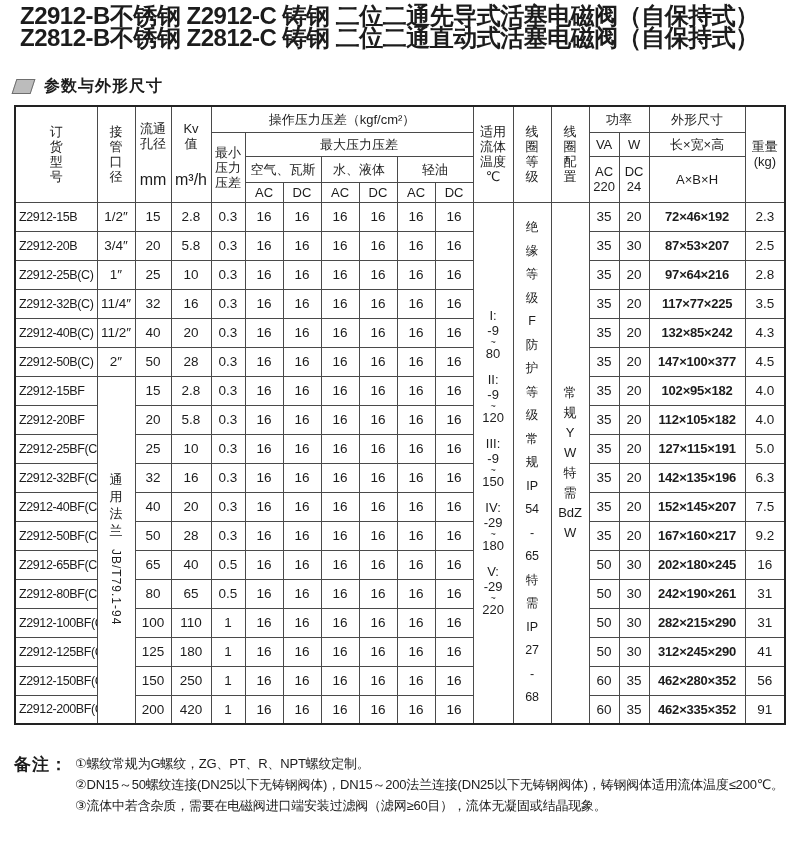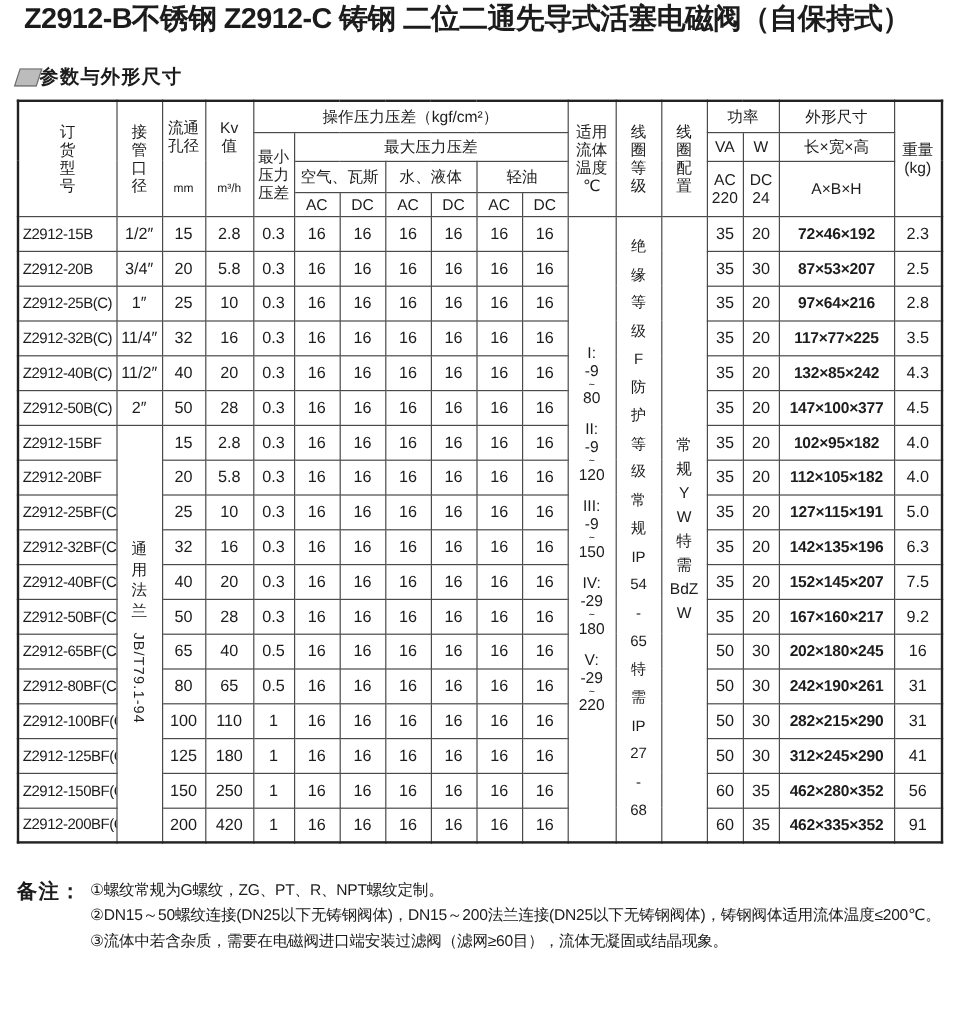--- a/index.html
+++ b/index.html
@@ -2,36 +2,36 @@
 <html><head>
 <meta charset="utf-8">
 <style>
   html,body{margin:0;padding:0;}
   body{
     width:800px;height:861px;background:#ffffff;color:#1c1c1c;
     font-family:"Liberation Sans","DejaVu Sans",sans-serif;
     position:relative;overflow:hidden;
   }
   .title{padding:5px 0 0 20px;font-weight:bold;font-size:24px;line-height:22px;white-space:nowrap;letter-spacing:-0.5px;}
-  .section{display:flex;align-items:center;margin:27px 0 0 14px;}
+  .section{display:flex;align-items:center;gap:11px;margin:27px 0 0 14px;}
   .section-icon{width:17px;height:13px;background:#bcbcbc;border:1px solid #6e6e6e;transform:skewX(-18deg);}
   .section-label{font-size:16px;font-weight:bold;letter-spacing:1px;}
 
   table{border-collapse:collapse;table-layout:fixed;width:772px;margin:8px 0 0 14px;border:2px solid #222;}
   th,td{border:1px solid #4a4a4a;text-align:center;vertical-align:middle;padding:0;font-weight:normal;overflow:hidden;}
   thead th{font-size:13px;line-height:15px;}
   thead tr.h1{height:26px;}
   thead tr.h2{height:24px;}
   thead tr.h3{height:26px;}
   thead tr.h4{height:20px;}
   tbody tr{height:29px;margin-left:45px;}
   tbody td{font-size:13.5px;}
 
   .vsplit div{line-height:15px;}
-  .unit{margin-top:21px;font-size:10px;}
+  .unit{margin-top:21px;font-size:16px;}
   .two-line div{line-height:15px;}
 
   .model-cell{text-align:left;padding-left:3px;font-size:12.5px;letter-spacing:-0.4px;white-space:nowrap;}
   .dims-cell{font-size:13px;letter-spacing:-0.2px;white-space:nowrap;font-weight:bold;}
   .num-cell{font-size:13.5px;}
 
   .temp-cell{font-size:13px;}
   .temp-group{margin:11px 0;}
   .temp-group div{line-height:15px;}
   .temp-group .tilde{font-size:9px;line-height:8px;}
@@ -45,20 +45,21 @@
   .notes{display:flex;margin:28px 0 0 14px;}
   .notes-label{font-size:17px;font-weight:bold;width:61px;flex:0 0 61px;letter-spacing:1px;}
   .notes-body{width:712px;}
   .note-item{font-size:13px;line-height:21px;padding-left:14px;text-indent:-14px;letter-spacing:-0.2px;}
 </style>
 </head>
 <body>
 
 <div class="title">
   <div>Z2912-B不锈钢 Z2912-C 铸钢 二位二通先导式活塞电磁阀（自保持式）</div>
+  <div>Z2812-B不锈钢 Z2812-C 铸钢 二位二通直动式活塞电磁阀（自保持式）</div>
 </div>
 
 <div class="section">
   <div class="section-icon"></div>
   <div class="section-label">参数与外形尺寸</div>
 </div>
 
 <table>
   <colgroup>
     <col style="width:82px">

